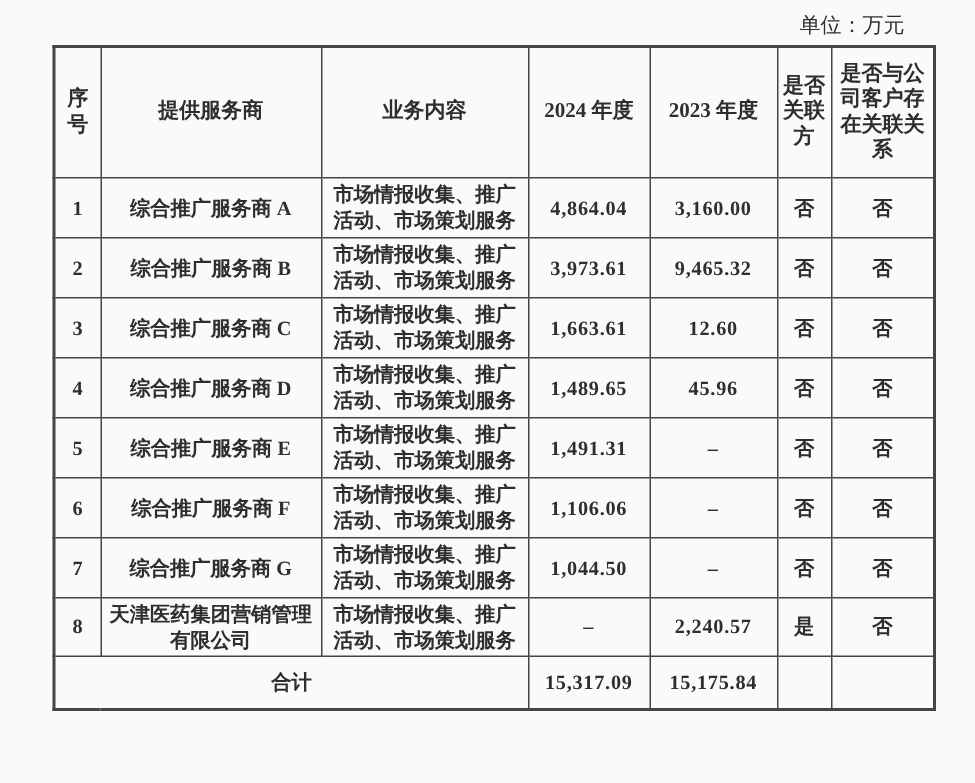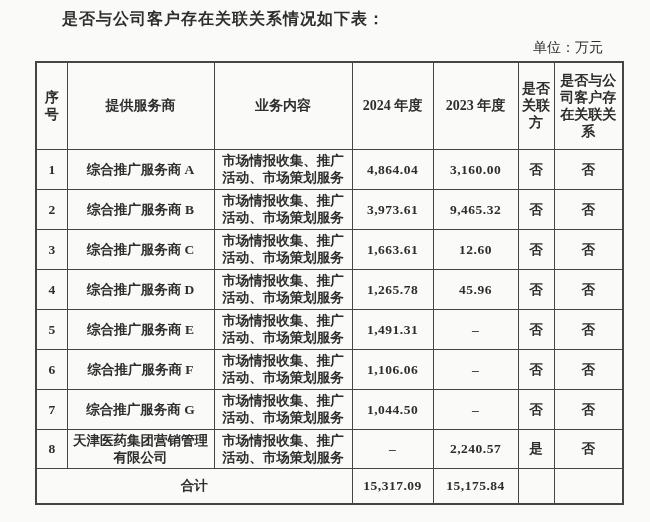--- a/index.html
+++ b/index.html
@@ -62,21 +62,20 @@
   td.cell-business{text-align:left;padding:0 5px;margin-left:48px;}
   td.cell-amount{letter-spacing:0.5px;}
   td.cell-total-label{font-weight:600;}
 </style>
 </head>
 <body>
 
 <div class="page">
 
   <div class="intro">
-    <div class="line2">是否与公司客户存在关联关系情况如下表：</div>
   </div>
 
   <div class="unit-line">单位：万元</div>
 
   <table class="report">
     <colgroup>
       <col style="width:31px">
         <col style="width:147px">
         <col style="width:138px">
       <col style="width:81px">
@@ -120,21 +119,21 @@
         <td class="cell-business">市场情报收集、推广活动、市场策划服务</td>
         <td class="cell-amount">1,663.61</td>
         <td class="cell-amount">12.60</td>
         <td>否</td>
         <td>否</td>
       </tr>
       <tr class="h-row">
         <td>4</td>
         <td class="cell-provider">综合推广服务商 D</td>
         <td class="cell-business">市场情报收集、推广活动、市场策划服务</td>
-        <td class="cell-amount">1,265.78</td>
+        <td class="cell-amount">1,489.65</td>
         <td class="cell-amount">45.96</td>
         <td>否</td>
         <td>否</td>
       </tr>
       <tr class="h-row">
         <td>5</td>
         <td class="cell-provider">综合推广服务商 E</td>
         <td class="cell-business">市场情报收集、推广活动、市场策划服务</td>
         <td class="cell-amount">1,491.31</td>
         <td class="cell-amount">–</td>

